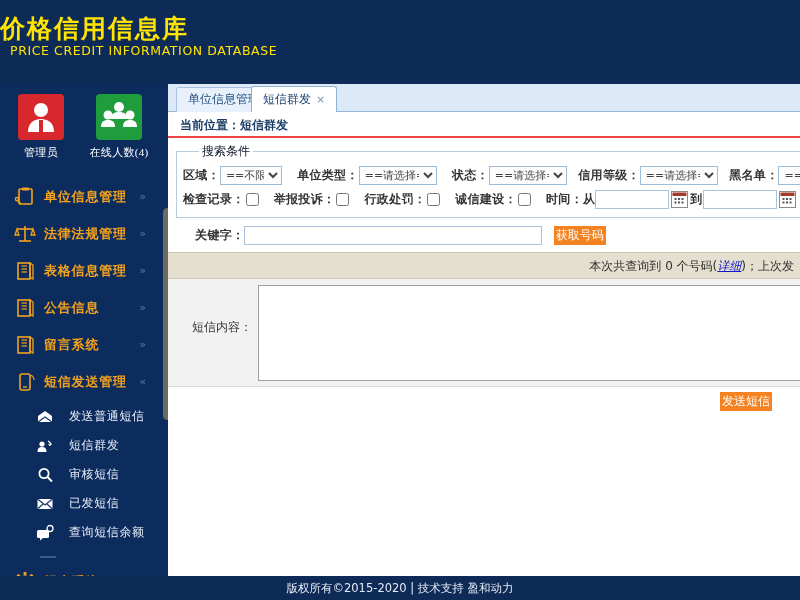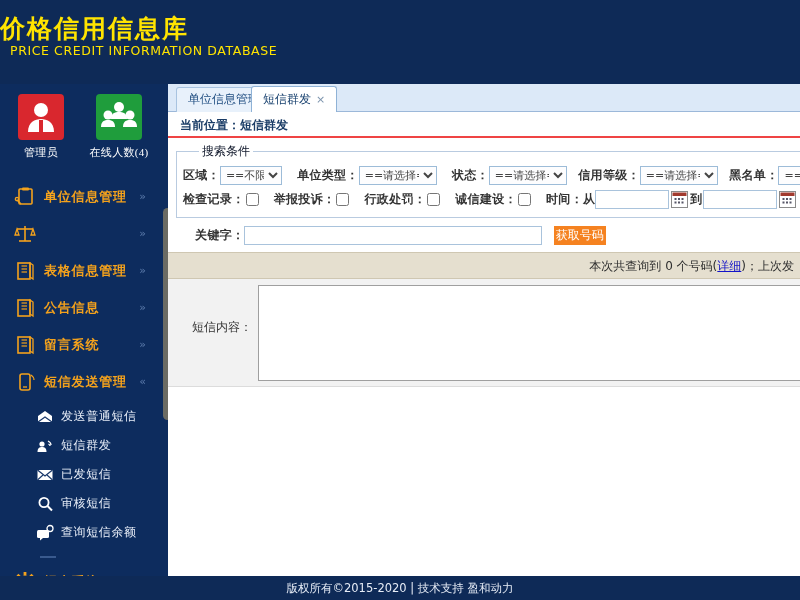--- a/index.html
+++ b/index.html
@@ -127,20 +127,21 @@
     vertical-align: middle;
     margin-right: 7px;
   }
   .sub-ico svg { display: block; }
   .sub-lbl {
     display: inline-block;
     vertical-align: middle;
     color: #e8eef8;
     font-size: 12px;
     letter-spacing: 0.6px;
+    margin-left: 8px;
   }
   .menu-sep {
     width: 16px; height: 2px;
     background: #3a5party;
     background: #3a5party;
     background: #395a8e;
     margin: 3px 0 5px 40px;
   }
 
   
@@ -295,21 +296,21 @@
     background: #e5dfcf;
     border-top: 1px solid #cfc7b2;
     border-bottom: 1px solid #cfc7b2;
     text-align: right;
     padding-right: 6px;
     font-size: 12px;
     color: #2f2f2f;
     overflow: hidden;
     white-space: nowrap;
   }
-  .statusbar a { color: #1414c8; }
+  .statusbar a { color: #1414c8; font-style: italic; }
 
   
   .sms-area {
     position: relative;
     background: #f2f2f2;
     height: 108px;
     border-bottom: 1px solid #dcdcdc;
   }
   .sms-label {
     position: absolute;
@@ -407,21 +408,21 @@
 
       <div class="menu-item">
         <span class="menu-ico">
           <svg width="22" height="22" viewBox="0 0 22 22">
             <line x1="11" y1="3" x2="11" y2="18" stroke="#f4a21c" stroke-width="1.6"></line>
             <line x1="3" y1="6" x2="19" y2="6" stroke="#f4a21c" stroke-width="1.6"></line>
             <line x1="5" y1="18" x2="17" y2="18" stroke="#f4a21c" stroke-width="1.6"></line>
             <path d="M3 6 L1 12 L5 12 Z" fill="none" stroke="#f4a21c" stroke-width="1.3"></path>
             <path d="M19 6 L17 12 L21 12 Z" fill="none" stroke="#f4a21c" stroke-width="1.3"></path>
           </svg>
-        </span>
+        </span><span class="menu-lbl">法律法规管理</span>
         <span class="menu-arrow">»</span>
       </div>
 
       <div class="menu-item">
         <span class="menu-ico">
           <svg width="22" height="22" viewBox="0 0 22 22">
             <rect x="4" y="3" width="12" height="16" fill="none" stroke="#f4a21c" stroke-width="1.6"></rect>
             <line x1="7.5" y1="6" x2="13" y2="6" stroke="#f4a21c" stroke-width="1.2"></line>
             <line x1="7.5" y1="9" x2="13" y2="9" stroke="#f4a21c" stroke-width="1.2"></line>
             <line x1="7.5" y1="12" x2="13" y2="12" stroke="#f4a21c" stroke-width="1.2"></line>
@@ -486,34 +487,34 @@
               <path d="M1.5 15 C1.5 11 3.5 10 6 10 C8.5 10 10.5 11 10.5 15 Z" fill="#ffffff"></path>
               <path d="M12 4 q3 1.5 3 4" fill="none" stroke="#ffffff" stroke-width="1.3"></path>
               <path d="M12.5 7 q1.6 0.8 1.6 2" fill="none" stroke="#ffffff" stroke-width="1.3"></path>
             </svg>
           </span><span class="sub-lbl">短信群发</span>
         </div>
 
         <div class="submenu-item">
           <span class="sub-ico">
             <svg width="18" height="18" viewBox="0 0 18 18">
+              <circle cx="8" cy="7.5" r="4.6" fill="none" stroke="#ffffff" stroke-width="1.8"></circle>
+              <line x1="11.5" y1="11" x2="16" y2="15.5" stroke="#ffffff" stroke-width="2"></line>
+            </svg>
+          </span><span class="sub-lbl">审核短信</span>
+        </div>
+
+        <div class="submenu-item">
+          <span class="sub-ico">
+            <svg width="18" height="18" viewBox="0 0 18 18">
               <rect x="1.5" y="4" width="15" height="10" fill="#ffffff"></rect>
               <path d="M1.5 4 L9 10 L16.5 4" fill="none" stroke="#19386b" stroke-width="1.3"></path>
               <path d="M1.5 14 L7 9 M16.5 14 L11 9" fill="none" stroke="#19386b" stroke-width="1.1"></path>
             </svg>
           </span><span class="sub-lbl">已发短信</span>
-        </div>
-
-        <div class="submenu-item">
-          <span class="sub-ico">
-            <svg width="18" height="18" viewBox="0 0 18 18">
-              <circle cx="8" cy="7.5" r="4.6" fill="none" stroke="#ffffff" stroke-width="1.8"></circle>
-              <line x1="11.5" y1="11" x2="16" y2="15.5" stroke="#ffffff" stroke-width="2"></line>
-            </svg>
-          </span><span class="sub-lbl">审核短信</span>
         </div>
 
         <div class="submenu-item">
           <span class="sub-ico">
             <svg width="18" height="18" viewBox="0 0 18 18">
               <rect x="1" y="6" width="12" height="8" rx="1.5" fill="#ffffff"></rect>
               <path d="M4 14 L4 16.5 L7 14" fill="#ffffff"></path>
               <circle cx="14" cy="4.5" r="3" fill="none" stroke="#ffffff" stroke-width="1.3"></circle>
             </svg>
           </span><span class="sub-lbl">查询短信余额</span>
@@ -613,19 +614,22 @@
 
     <div class="statusbar">
       <span>本次共查询到 0 个号码(</span><a href="#">详细</a><span>)；上次发</span>
     </div>
 
     <div class="sms-area">
       <div class="sms-label">短信内容：</div>
       <textarea class="sms-box" style=""></textarea>
     </div>
 
+    <div class="send-row">
+      <button class="btn-orange send-btn">发送短信</button>
+    </div>
 
     <div class="tail"></div>
   </div>
 
   <div class="footer">版权所有©2015-2020 | 技术支持 盈和动力</div>
 
 </div>
 
 </body></html>

